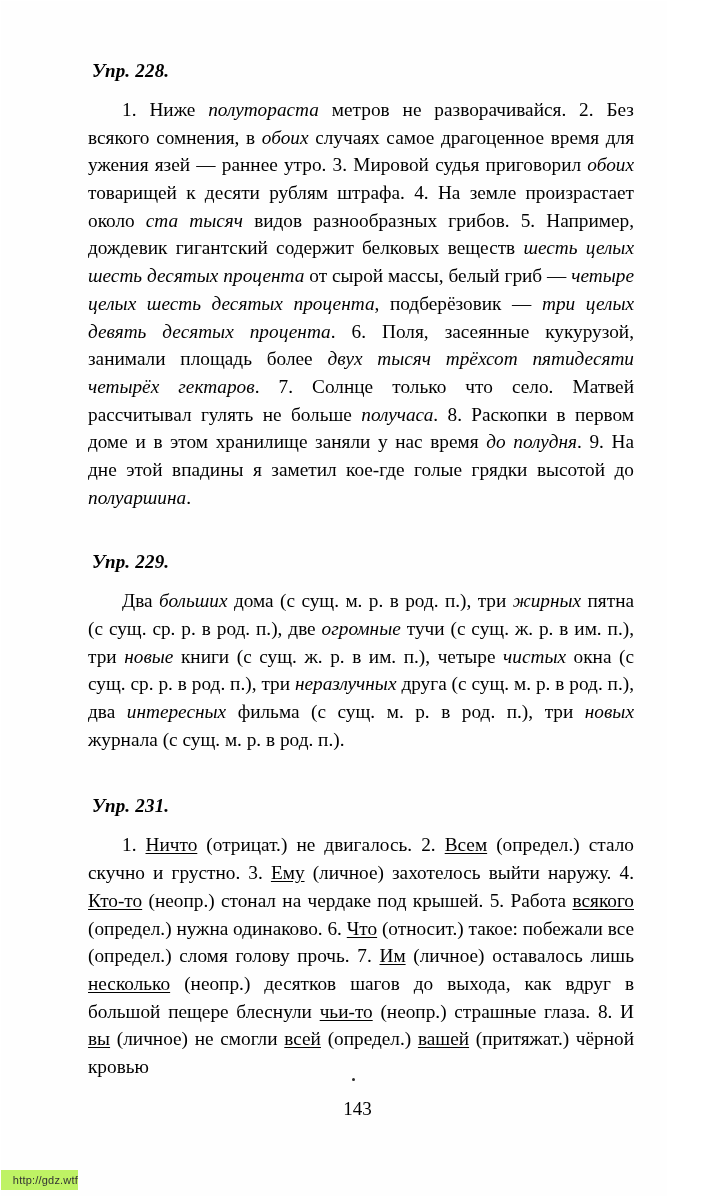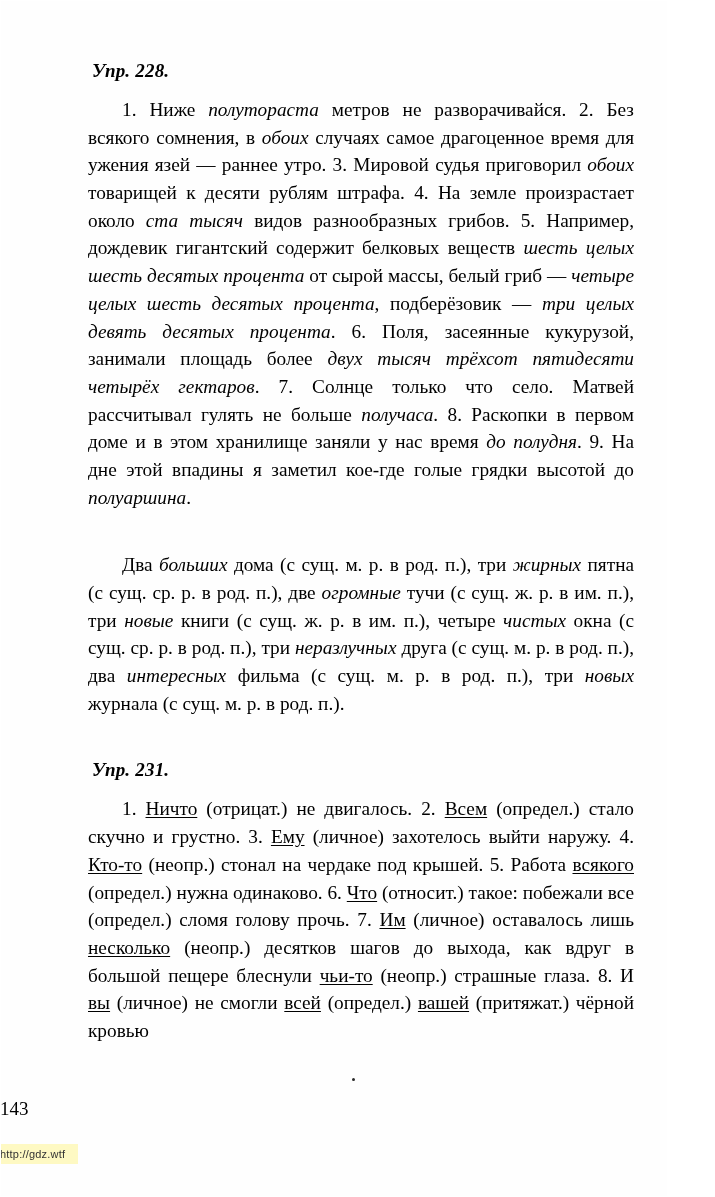--- a/index.html
+++ b/index.html
@@ -60,44 +60,44 @@
   }
   u {
     text-decoration: underline;
     text-underline-offset: 2px;
   }
   .pagenum {
     position: absolute;
     left: 0;
     top: 1098px;
     width: 715px;
-    text-align: left;
+    text-align: center;
     font-size: 19px;
   }
   .dot-mark {
     position: absolute;
     left: 352px;
     top: 1078px;
     width: 3px;
     height: 3px;
     background: #2a2a2a;
     border-radius: 50%;
   }
   .watermark {
     position: absolute;
     left: 0;
-    top: 1144px;
+    top: 1170px;
     width: 78px;
     height: 20px;
-    background: #fef9c3;
+    background: #bef264;
     color: #333333;
     font-family: "Liberation Sans", sans-serif;
     font-size: 11px;
     line-height: 20px;
-    text-align: left;
+    text-align: right;
     letter-spacing: 0.2px;
   }
   .edge {
     position: absolute;
     left: 0; top: 0;
     width: 715px; height: 1197px;
     box-shadow: inset 0 0 0 1px #ffffff;
     pointer-events: none;
   }
 </style>
@@ -106,20 +106,21 @@
 
 <div class="page">
   <div class="content">
 
     <div class="block">
       <div class="ex-title">Упр. 228.</div>
       <p class="ex-body"><span>1. Ниже </span><i>полутораста</i><span> метров не разворачивайся. 2. Без всякого сомнения, в </span><i>обоих</i><span> случаях самое драгоценное время для ужения язей — раннее утро. 3. Мировой судья приговорил </span><i>обоих</i><span> товарищей к десяти рублям штрафа. 4. На земле произрастает около </span><i>ста тысяч</i><span> видов разнообразных грибов. 5. Например, дождевик гигантский содержит белковых веществ </span><i>шесть целых шесть десятых процента</i><span> от сырой массы, белый гриб — </span><i>четыре целых шесть десятых процента</i><span>, подберёзовик — </span><i>три целых девять десятых процента</i><span>. 6. Поля, засеянные кукурузой, занимали площадь более </span><i>двух тысяч трёхсот пятидесяти четырёх гектаров</i><span>. 7. Солнце только что село. Матвей рассчитывал гулять не больше </span><i>получаса</i><span>. 8. Раскопки в первом доме и в этом хранилище заняли у нас время </span><i>до полудня</i><span>. 9. На дне этой впадины я заметил кое-где голые грядки высотой до </span><i>полуаршина</i><span>.</span></p>
     </div>
 
     <div class="block second">
+      <div class="ex-title">Упр. 229.</div>
       <p class="ex-body"><span>Два </span><i>больших</i><span> дома (с сущ. м. р. в род. п.), три </span><i>жирных</i><span> пятна (с сущ. ср. р. в род. п.), две </span><i>огромные</i><span> тучи (с сущ. ж. р. в им. п.), три </span><i>новые</i><span> книги (с сущ. ж. р. в им. п.), четыре </span><i>чистых</i><span> окна (с сущ. ср. р. в род. п.), три </span><i>неразлучных</i><span> друга (с сущ. м. р. в род. п.), два </span><i>интересных</i><span> фильма (с сущ. м. р. в род. п.), три </span><i>новых</i><span> журнала (с сущ. м. р. в род. п.).</span></p>
     </div>
 
     <div class="block third">
       <div class="ex-title">Упр. 231.</div>
       <p class="ex-body"><span>1. </span><u>Ничто</u><span> (отрицат.) не двигалось. 2. </span><u>Всем</u><span> (определ.) стало скучно и грустно. 3. </span><u>Ему</u><span> (личное) захотелось выйти наружу. 4. </span><u>Кто-то</u><span> (неопр.) стонал на чердаке под крышей. 5. Работа </span><u>всякого</u><span> (определ.) нужна одинаково. 6. </span><u>Что</u><span> (относит.) такое: побежали все (определ.) сломя голову прочь. 7. </span><u>Им</u><span> (личное) оставалось лишь </span><u>несколько</u><span> (неопр.) десятков шагов до выхода, как вдруг в большой пещере блеснули </span><u>чьи-то</u><span> (неопр.) страшные глаза. 8. И </span><u>вы</u><span> (личное) не смогли </span><u>всей</u><span> (определ.) </span><u>вашей</u><span> (притяжат.) чёрной кровью</span></p>
     </div>
 
   </div>
 

